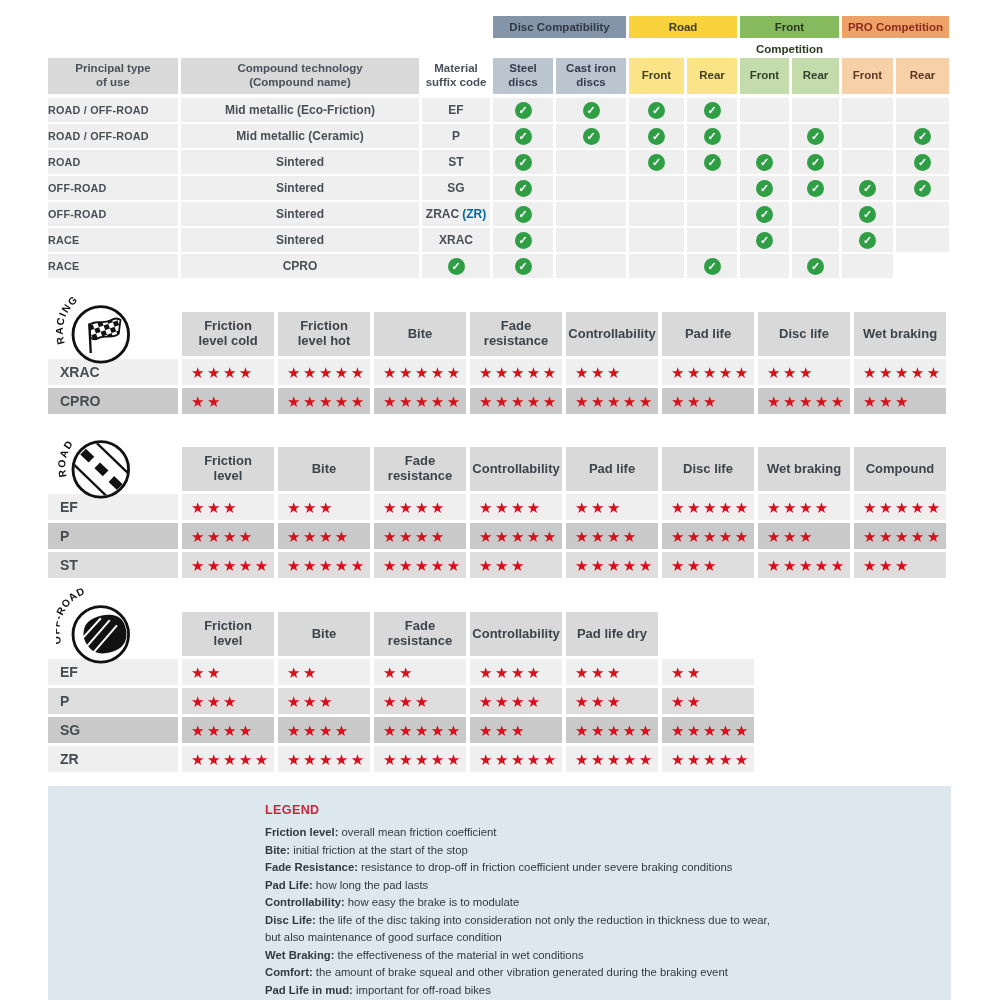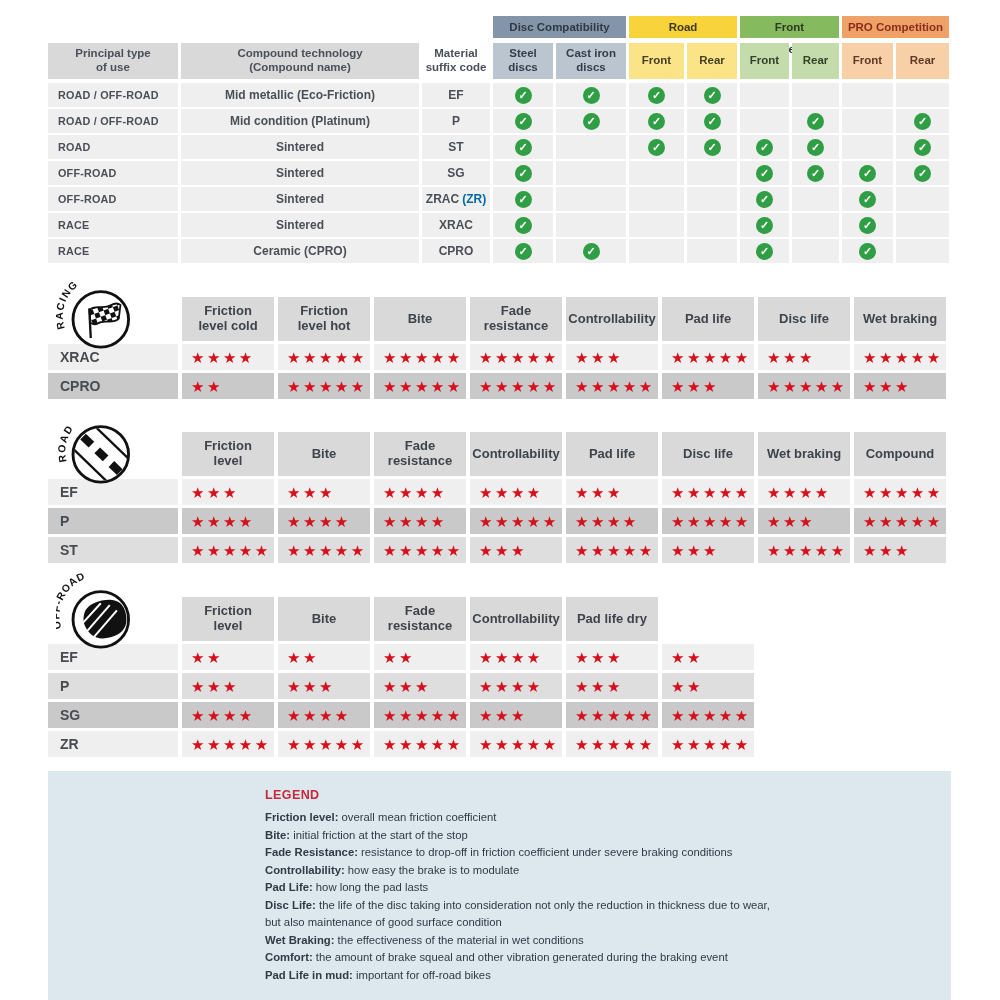--- a/index.html
+++ b/index.html
@@ -2,39 +2,39 @@
 <html><head>
 <meta charset="utf-8">
 <style>
   html,body{margin:0;padding:0;}
   body{width:1000px;height:1000px;background:#fff;font-family:"Liberation Sans",sans-serif;-webkit-font-smoothing:antialiased;}
   .page{position:relative;width:1000px;height:1000px;overflow:hidden;background:#fff;}
   .content{position:absolute;left:48px;top:16px;width:903px;}
 
   
   .cgrid{display:grid;grid-template-columns:130px 238px 68px 60px 70px 55px 50px 49px 47px 51px 53px;column-gap:3px;}
-  .group-row{margin-bottom:5px;}
+  .group-row{margin-bottom:20px;}
   .grp{height:22px;line-height:22px;text-align:center;font-size:11.5px;font-weight:bold;}
   .grp0{grid-column:4/6;background:#8495a9;color:#2f3844;}
   .grp1{grid-column:6/8;background:#f8d33b;color:#3d3a22;}
   .grp2{grid-column:8/10;background:#86ba5f;color:#2c3a24;}
   .grp3{grid-column:10/12;background:#efa267;color:#8c2c1e;}
   .chead{margin-bottom:4px;}
   .hcell{min-height:36px;display:flex;align-items:center;justify-content:center;text-align:center;
          font-size:11.5px;font-weight:bold;color:#4a505a;white-space:pre-line;line-height:1.2;}
   .hc0,.hc1{background:#d9d9d9;}
   .hc2{background:transparent;}
   .hc3,.hc4{background:#bac5d0;color:#333d4a;}
   .hc5,.hc6{background:#fae487;color:#454126;}
   .hc7,.hc8{background:#c4dcab;color:#33402a;}
   .hc9,.hc10{background:#f8d0a7;color:#5d3a28;}
   .brow{margin-bottom:2px;}
   .bcell{height:24px;background:#efefef;display:flex;align-items:center;justify-content:center;
          font-size:12px;font-weight:bold;color:#4a4f57;}
-  .bcell.use{justify-content:flex-start;padding-left:10px;font-size:10.8px;letter-spacing:.2px;}
+  .bcell.use{justify-content:flex-start;font-size:10.8px;letter-spacing:.2px;}
   .code-note{color:#0369a1;font-weight:bold;margin-left:3px;}
   .chk{width:17px;height:17px;border-radius:50%;background:#2f9e44;color:#fff;font-size:11px;font-weight:bold;
        display:flex;align-items:center;justify-content:center;}
 
   
   .rating-section{position:relative;}
   #racing-section{margin-top:34px;}
   #road-section{margin-top:33px;}
   #offroad-section{margin-top:34px;}
   .section-icon{position:absolute;left:8px;top:-26px;width:86px;height:86px;}
@@ -108,21 +108,21 @@
             <div class="bcell">
               <span class="chk">✓</span>
             </div>
             <div class="bcell"></div>
             <div class="bcell"></div>
             <div class="bcell"></div>
             <div class="bcell"></div>
           </div>
           <div class="cgrid brow">
             <div class="bcell use">ROAD / OFF-ROAD</div>
-            <div class="bcell comp">Mid condition (Platinum)</div>
+            <div class="bcell comp">Mid metallic (Ceramic)</div>
             <div class="bcell code">
               <span>P</span>
             </div>
             <div class="bcell">
               <span class="chk">✓</span>
             </div>
             <div class="bcell">
               <span class="chk">✓</span>
             </div>
             <div class="bcell">
@@ -230,21 +230,20 @@
               <span class="chk">✓</span>
             </div>
             <div class="bcell"></div>
             <div class="bcell">
               <span class="chk">✓</span>
             </div>
             <div class="bcell"></div>
           </div>
           <div class="cgrid brow">
             <div class="bcell use">RACE</div>
-            <div class="bcell comp">Ceramic (CPRO)</div>
             <div class="bcell code">
               <span>CPRO</span>
             </div>
             <div class="bcell">
               <span class="chk">✓</span>
             </div>
             <div class="bcell">
               <span class="chk">✓</span>
             </div>
             <div class="bcell"></div>
@@ -459,22 +458,22 @@
           </div>
         </div>
     </section>
 
     <div class="legend">
       <div class="legend-title">LEGEND</div>
       <div id="legend-entries">
           <div class="legend-line"><span class="lterm">Friction level:</span> overall mean friction coefficient</div>
           <div class="legend-line"><span class="lterm">Bite:</span> initial friction at the start of the stop</div>
           <div class="legend-line"><span class="lterm">Fade Resistance:</span> resistance to drop-off in friction coefficient under severe braking conditions</div>
+          <div class="legend-line"><span class="lterm">Pad Life:</span> how long the pad lasts</div>
           <div class="legend-line"><span class="lterm">Controllability:</span> how easy the brake is to modulate</div>
-          <div class="legend-line"><span class="lterm">Pad Life:</span> how long the pad lasts</div>
           <div class="legend-line"><span class="lterm">Disc Life:</span> the life of the disc taking into consideration not only the reduction in thickness due to wear,</div>
           <div class="legend-line">but also maintenance of good surface condition</div>
           <div class="legend-line"><span class="lterm">Wet Braking:</span> the effectiveness of the material in wet conditions</div>
           <div class="legend-line"><span class="lterm">Comfort:</span> the amount of brake squeal and other vibration generated during the braking event</div>
           <div class="legend-line"><span class="lterm">Pad Life in mud:</span> important for off-road bikes</div>
         </div>
     </div>
 
   </div>
 </div>

